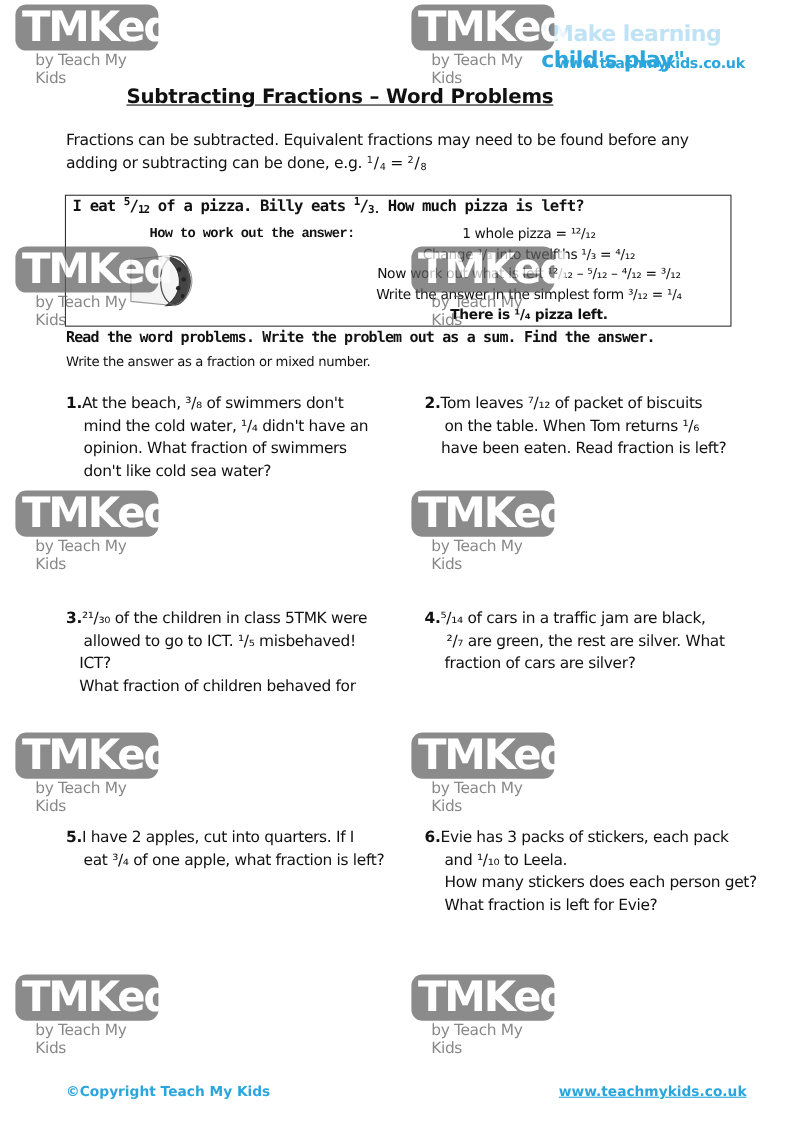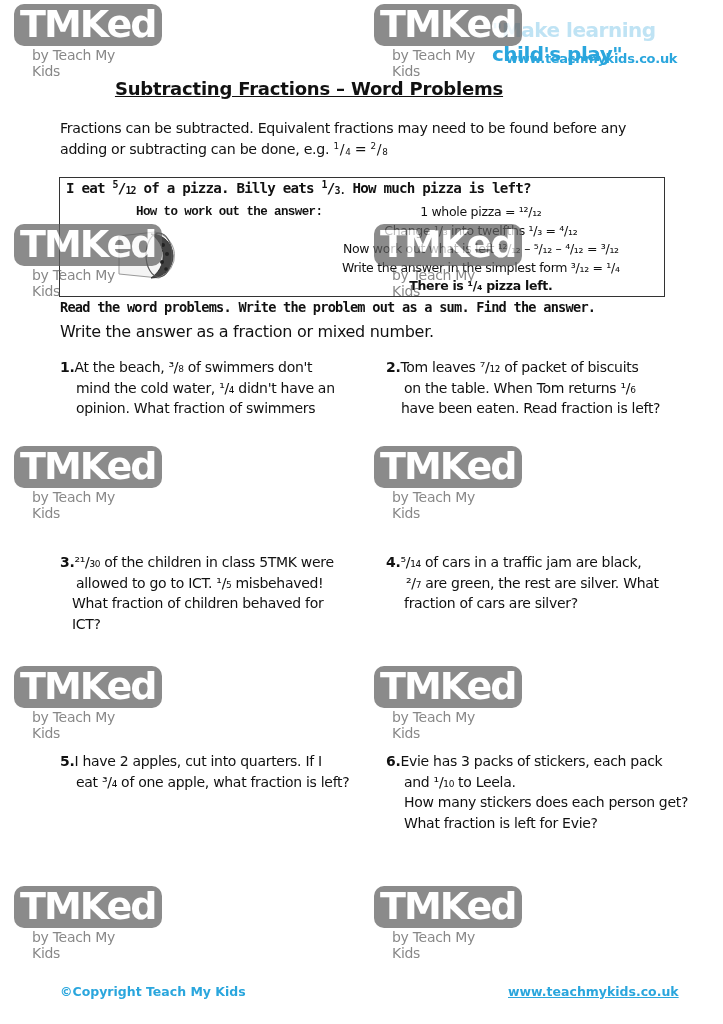--- a/index.html
+++ b/index.html
@@ -6,21 +6,21 @@
   body { width:723px; height:1024px; position:relative; overflow:hidden;
          font-family:"DejaVu Sans", sans-serif; color:#111; }
   .abs { position:absolute; }
   sup { font-size:62%; vertical-align: 0.55em; line-height:0; }
   sub { font-size:62%; vertical-align: -0.15em; line-height:0; }
   .frac-sl { margin:0 1px; }
 
   
   .wm { position:absolute; width:132px; height:70px; opacity:0.72; pointer-events:none; }
   .wm .tm { position:absolute; left:0; top:0; width:130px; height:42px;
-            background:#5f5f5f; border-radius:10px;padding-left:18px; }
+            background:#5f5f5f; border-radius:10px; }
   .wm .tm span { position:absolute; left:6px; top:-2px; font-family:"DejaVu Sans", sans-serif;
             font-weight:bold; font-size:38px; color:#fff; letter-spacing:-2px; }
   .wm .by { position:absolute; left:18px; top:43px; font-size:14px; color:#5a5a5a;
             font-family:"DejaVu Sans", sans-serif; letter-spacing:-0.3px; }
 
   .header-tagline { left:492px; top:18px; font-size:20px; font-weight:bold; color:#2aa6dd; letter-spacing:-0.5px; }
   .header-tagline .faded { color:#bfe3f4; }
   .header-url { left:506px; top:51px; font-size:13px; font-weight:bold; color:#2aa6dd; letter-spacing:-0.3px; }
 
   .title { left:0; width:618px; top:78px; text-align:center; font-size:18px; font-weight:bold;
@@ -30,21 +30,21 @@
 
   .example-box { left:59px; top:177px; width:604px; height:118px; border:1px solid #333; }
   .ex-q { left:6px; top:2px; font-size:14.2px; font-weight:bold; font-family:"DejaVu Sans Mono", monospace; letter-spacing:-0.8px; }
   .ex-q sup, .ex-q sub { font-size:70%; }
   .ex-how { left:76px; top:27px; font-size:12.5px; font-weight:bold; font-family:Liberation Mono, monospace; letter-spacing:-0.6px; }
   .ex-steps { left:282px; top:25px; font-size:12.5px; line-height:18.5px; letter-spacing:-0.3px;text-align:center; }
   .ex-steps .last { font-weight:bold; }
   .pizza { left:115px; top:228px; width:62px; height:54px; }
 
   .instr1 { left:60px; top:299px; font-size:13.6px; font-weight:bold; font-family:"DejaVu Sans Mono", monospace; letter-spacing:-0.75px; }
-  .instr2 { left:60px; top:322px; font-size:16px; letter-spacing:-0.3px; }
+  .instr2 { left:60px; top:322px; font-size:12px; letter-spacing:-0.3px; }
 
   .problem { position:absolute; font-size:14px; line-height:20.5px; letter-spacing:-0.3px; }
   .problem .num { font-weight:bold; }
   .problem .line { white-space:nowrap; }
 
   .footer-left { left:60px; top:984px; font-size:12.5px; font-weight:bold; color:#2aa6dd; }
   .footer-right { left:508px; top:984px; font-size:12.5px; font-weight:bold; color:#2aa6dd; text-decoration:underline; }
 </style>
 </head>
 <body>
@@ -104,20 +104,21 @@
   <div class="by">by Teach My Kids</div>
 </div>
 
 <div class="abs instr1">Read the word problems.  Write the problem out as a sum.  Find the answer.</div>
 <div class="abs instr2">Write the answer as a fraction or mixed number.</div>
 
 <div class="problem" style="left:60px; top:357px;">
   <div class="line"><span class="num">1.</span><span>At the beach, ³/₈ of swimmers don't</span></div>
   <div class="line" style="padding-left:16px">mind the cold water, ¹/₄ didn't have an</div>
   <div class="line" style="padding-left:16px">opinion.  What fraction of swimmers</div>
+  <div class="line" style="padding-left:16px">don't like cold sea water?</div>
 </div>
 <div class="problem" style="left:386px; top:357px;">
   <div class="line"><span class="num">2.</span><span>Tom leaves ⁷/₁₂ of packet of biscuits</span></div>
   <div class="line" style="padding-left:18px">on the table.  When Tom returns ¹/₆</div>
   <div class="line" style="padding-left:15px">have been eaten.  Read fraction is left?</div>
 </div>
 
 <div class="wm" style="left:14px; top:446px;">
   <div class="tm">
       <span>TMKed</span>
@@ -127,22 +128,22 @@
 <div class="wm" style="left:374px; top:446px;">
   <div class="tm">
       <span>TMKed</span>
     </div>
   <div class="by">by Teach My Kids</div>
 </div>
 
 <div class="problem" style="left:60px; top:552px;">
   <div class="line"><span class="num">3.</span><span>²¹/₃₀ of the children in class 5TMK were</span></div>
   <div class="line" style="padding-left:16px">allowed to go to ICT. ¹/₅ misbehaved!</div>
+  <div class="line" style="padding-left:12px">ICT?</div>
   <div class="line" style="padding-left:12px">What fraction of children behaved for</div>
-  <div class="line" style="padding-left:12px">ICT?</div>
 </div>
 <div class="problem" style="left:386px; top:552px;">
   <div class="line"><span class="num">4.</span><span>⁵/₁₄  of cars in a traffic jam are black,</span></div>
   <div class="line" style="padding-left:20px">²/₇ are green, the rest are silver.  What</div>
   <div class="line" style="padding-left:18px">fraction of cars are silver?</div>
 </div>
 
 <div class="wm" style="left:14px; top:666px;">
   <div class="tm">
       <span>TMKed</span>

